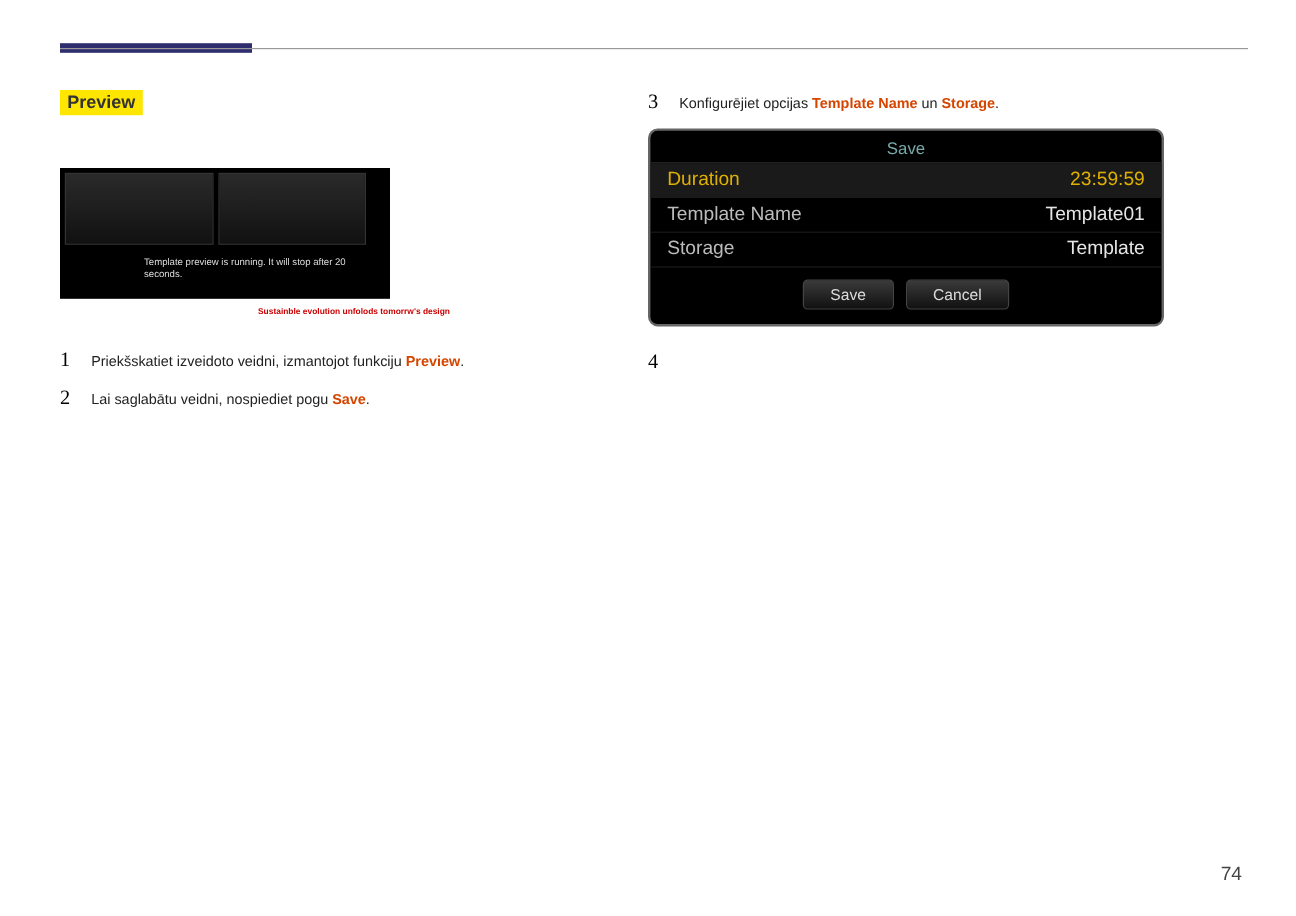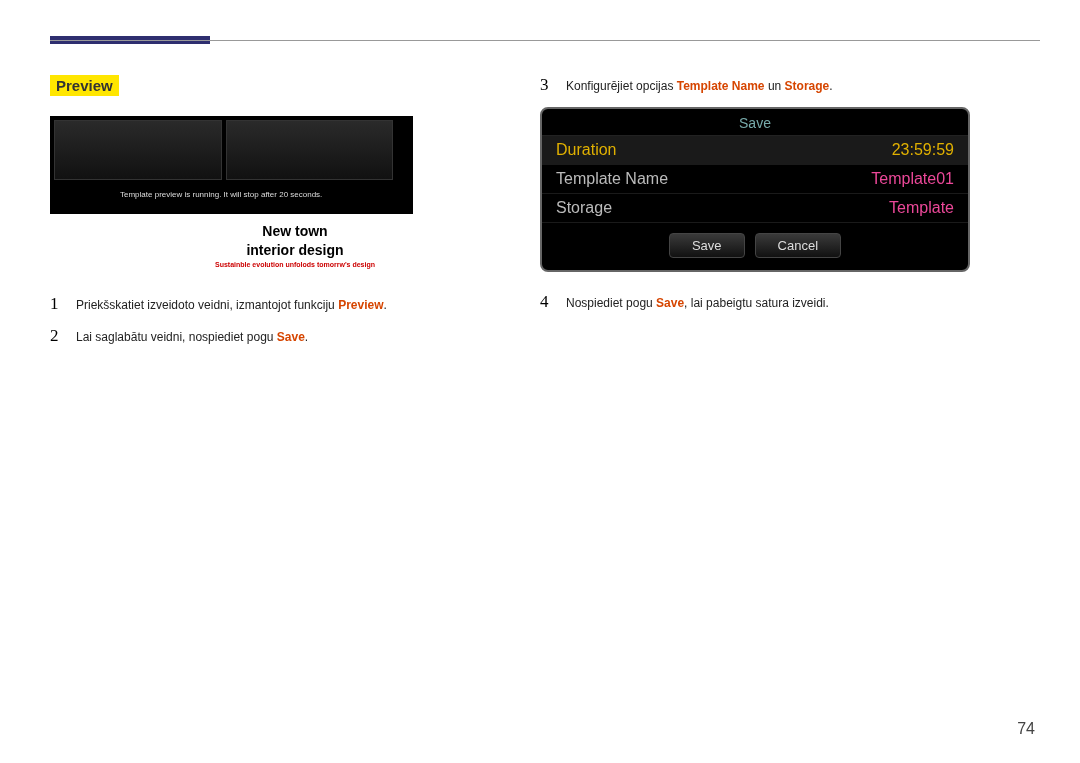--- a/index.html
+++ b/index.html
@@ -39,25 +39,26 @@
   .section-title {
     display: inline-block;
     background: #ffe600;
     color: #333;
     font-weight: bold;
     font-size: 15px;
     padding: 2px 6px;
     margin-bottom: 20px;
   }
   .preview-box {
-    width: 363px;
+    width: 275px;
     background: #000;
     text-align: center;
     padding: 0 16px 10px 0;
     margin-bottom: 8px;
+    margin-top: 24px;
   }
   .two-panels {
     display: flex;
     gap: 4px;
     padding: 4px;
   }
   .panel {
     flex: 1;
     height: 60px;
     background: linear-gradient(#2a2a2a, #111);
@@ -117,21 +118,21 @@
   .dlg-row {
     display: flex;
     justify-content: space-between;
     padding: 5px 14px;
     font-size: 16px;
     border-bottom: 1px solid #1a1a1a;
   }
   .dlg-row.sel { background: #1a1a1a; }
   .dlg-row.sel .lbl, .dlg-row.sel .val { color: #e0b000; }
   .dlg-row .lbl { color: #bbb; }
-  .dlg-row .val { color: #ec4899; }
+  .dlg-row .val { color: #e5e5e5; }
   .dlg-btns {
     display: flex;
     justify-content: center;
     gap: 10px;
     padding: 10px 0 12px 0;
   }
   .dlg-btn {
     background: linear-gradient(#3a3a3a,#111);
     color: #ddd;
     border: 1px solid #444;
@@ -156,24 +157,20 @@
 <div class="content">
   <div class="col">
     <div class="section-title">Preview</div>
 
     <div class="preview-box">
       <div class="two-panels">
         <div class="panel"></div>
         <div class="panel"></div>
       </div>
       <div class="preview-msg">Template preview is running. It will stop after 20 seconds.</div>
-    </div>
-    <div class="preview-title">
-      <span>New town</span><br>
-      <span>interior design</span>
     </div>
     <div class="preview-sub">Sustainble evolution unfolods tomorrw's design</div>
 
     <div style="height:26px"></div>
 
     <div id="steps-left">
         <div class="step">
           <div class="step-num">1</div>
           <div class="step-text">Priekšskatiet izveidoto veidni, izmantojot funkciju <span class="hl">Preview</span>.</div>
         </div>
@@ -210,19 +207,18 @@
         </div>
       <div class="dlg-btns">
         <div class="dlg-btn">Save</div>
         <div class="dlg-btn">Cancel</div>
       </div>
     </div>
 
     <div id="steps-right-bottom">
         <div class="step">
           <div class="step-num">4</div>
-          <div class="step-text">Nospiediet pogu <span class="hl">Save</span>, lai pabeigtu satura izveidi.</div>
         </div>
       </div>
   </div>
 </div>
 
 <div class="page-num">74</div>
 
 </body></html>

